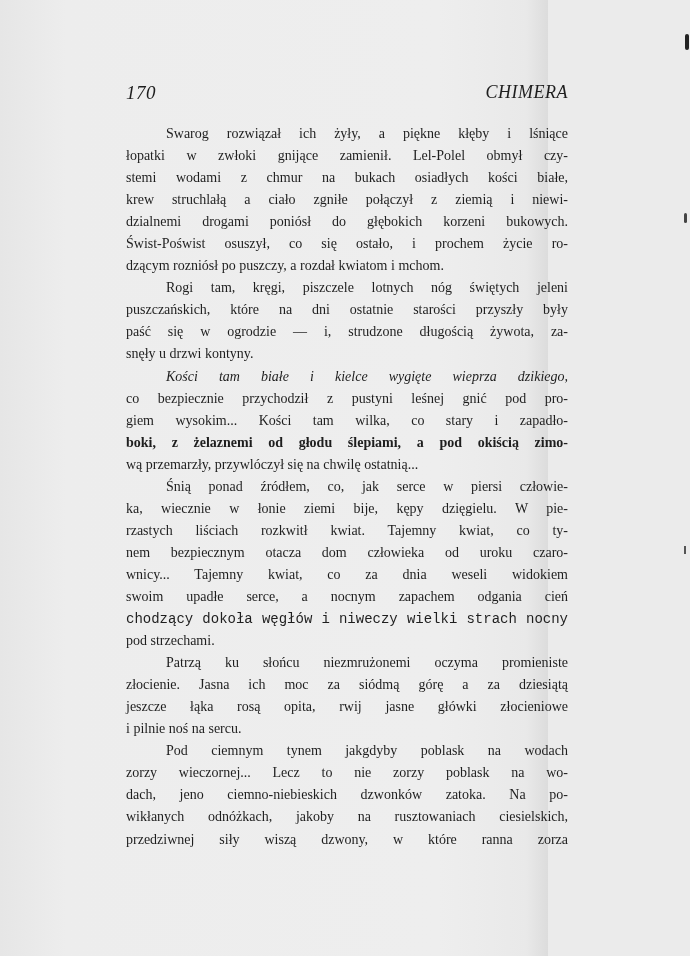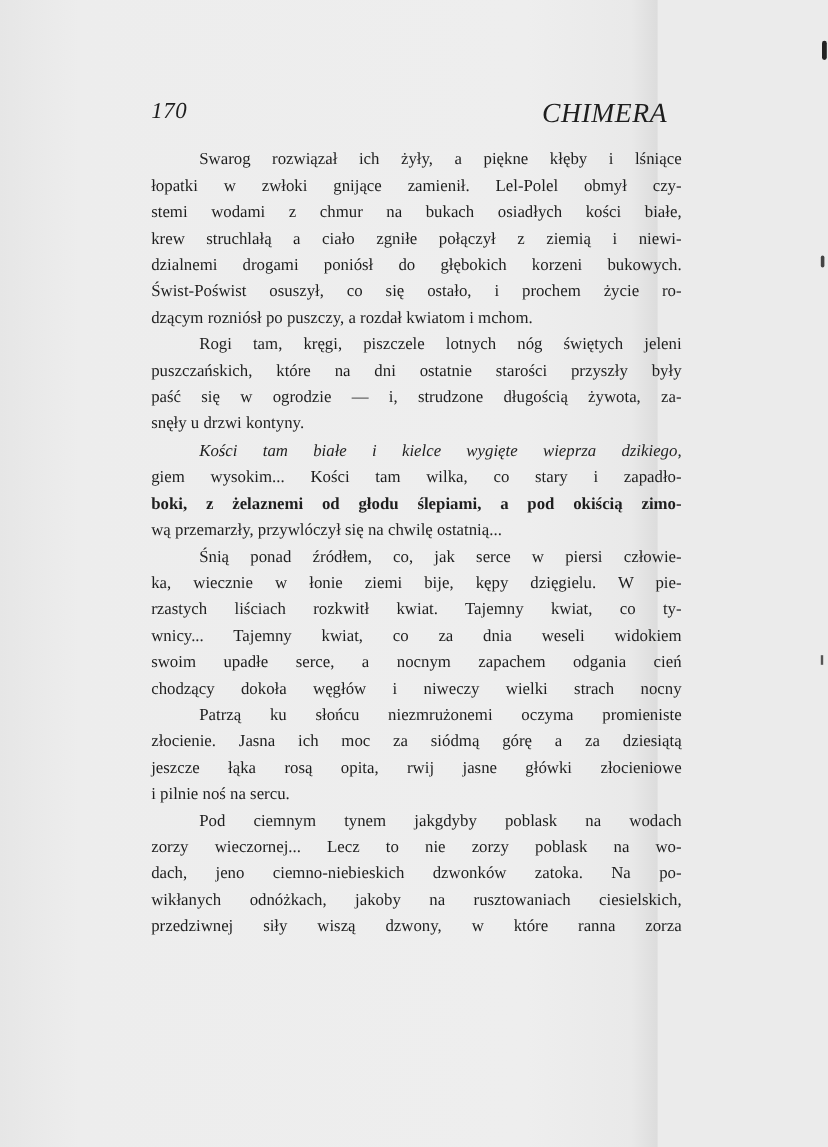--- a/index.html
+++ b/index.html
@@ -31,24 +31,24 @@
     .page-number {
       position: absolute;
       left: 0;
       top: 0;
       font-style: italic;
       font-size: 19px;
       letter-spacing: 0.5px;
     }
     .running-title {
       position: absolute;
-      right: 12px;
+      right: 0;
       top: 0;
       font-style: italic;
-      font-size: 23px;
+      font-size: 18px;
       letter-spacing: 0.5px;
     }
     .body-text {
       position: absolute;
       left: 126px;
       top: 123px;
       width: 442px;
     }
     .line {
       display: block;
@@ -88,29 +88,32 @@
       <span class="line" style="white-space: normal;">stemi wodami z chmur na bukach osiadłych kości białe,</span>
       <span class="line" style="white-space: normal;">krew struchlałą a ciało zgniłe połączył z ziemią i niewi-</span>
       <span class="line" style="white-space: normal;">dzialnemi drogami poniósł do głębokich korzeni bukowych.</span>
       <span class="line" style="white-space: normal;">Świst-Poświst osuszył, co się ostało, i prochem życie ro-</span>
       <span class="line last">dzącym rozniósł po puszczy, a rozdał kwiatom i mchom.</span>
       <span class="line indent" style="white-space: normal;">Rogi tam, kręgi, piszczele lotnych nóg świętych jeleni</span>
       <span class="line" style="white-space: normal;">puszczańskich, które na dni ostatnie starości przyszły były</span>
       <span class="line" style="white-space: normal;">paść się w ogrodzie — i, strudzone długością żywota, za-</span>
       <span class="line last">snęły u drzwi kontyny.</span>
       <span class="line indent" style="white-space: normal; font-style: italic;">Kości tam białe i kielce wygięte wieprza dzikiego,</span>
+      <span class="line" style="white-space: normal;">co bezpiecznie przychodził z pustyni leśnej gnić pod pro-</span>
       <span class="line" style="white-space: normal;">giem wysokim... Kości tam wilka, co stary i zapadło-</span>
       <span class="line" style="white-space: normal; font-weight: bold;">boki, z żelaznemi od głodu ślepiami, a pod okiścią zimo-</span>
       <span class="line last">wą przemarzły, przywlóczył się na chwilę ostatnią...</span>
       <span class="line indent" style="white-space: normal;">Śnią ponad źródłem, co, jak serce w piersi człowie-</span>
       <span class="line" style="white-space: normal;">ka, wiecznie w łonie ziemi bije, kępy dzięgielu. W pie-</span>
       <span class="line" style="white-space: normal;">rzastych liściach rozkwitł kwiat. Tajemny kwiat, co ty-</span>
+      <span class="line" style="white-space: normal;">nem bezpiecznym otacza dom człowieka od uroku czaro-</span>
       <span class="line" style="white-space: normal;">wnicy... Tajemny kwiat, co za dnia weseli widokiem</span>
       <span class="line" style="white-space: normal;">swoim upadłe serce, a nocnym zapachem odgania cień</span>
-      <span class="line" style="white-space: normal;">chodzący dokoła węgłów i niweczy wielki strach nocny</span>
+      <span class="line" style="white-space: normal; font-family: Liberation Mono, monospace;">chodzący dokoła węgłów i niweczy wielki strach nocny</span>
+      <span class="line last">pod strzechami.</span>
       <span class="line indent" style="white-space: normal;">Patrzą ku słońcu niezmrużonemi oczyma promieniste</span>
       <span class="line" style="white-space: normal;">złocienie. Jasna ich moc za siódmą górę a za dziesiątą</span>
       <span class="line" style="white-space: normal;">jeszcze łąka rosą opita, rwij jasne główki złocieniowe</span>
       <span class="line last">i pilnie noś na sercu.</span>
       <span class="line indent" style="white-space: normal;">Pod ciemnym tynem jakgdyby poblask na wodach</span>
       <span class="line" style="white-space: normal;">zorzy wieczornej... Lecz to nie zorzy poblask na wo-</span>
       <span class="line" style="white-space: normal;">dach, jeno ciemno-niebieskich dzwonków zatoka. Na po-</span>
       <span class="line" style="white-space: normal;">wikłanych odnóżkach, jakoby na rusztowaniach ciesielskich,</span>
       <span class="line" style="white-space: normal;">przedziwnej siły wiszą dzwony, w które ranna zorza</span>
     </div>

